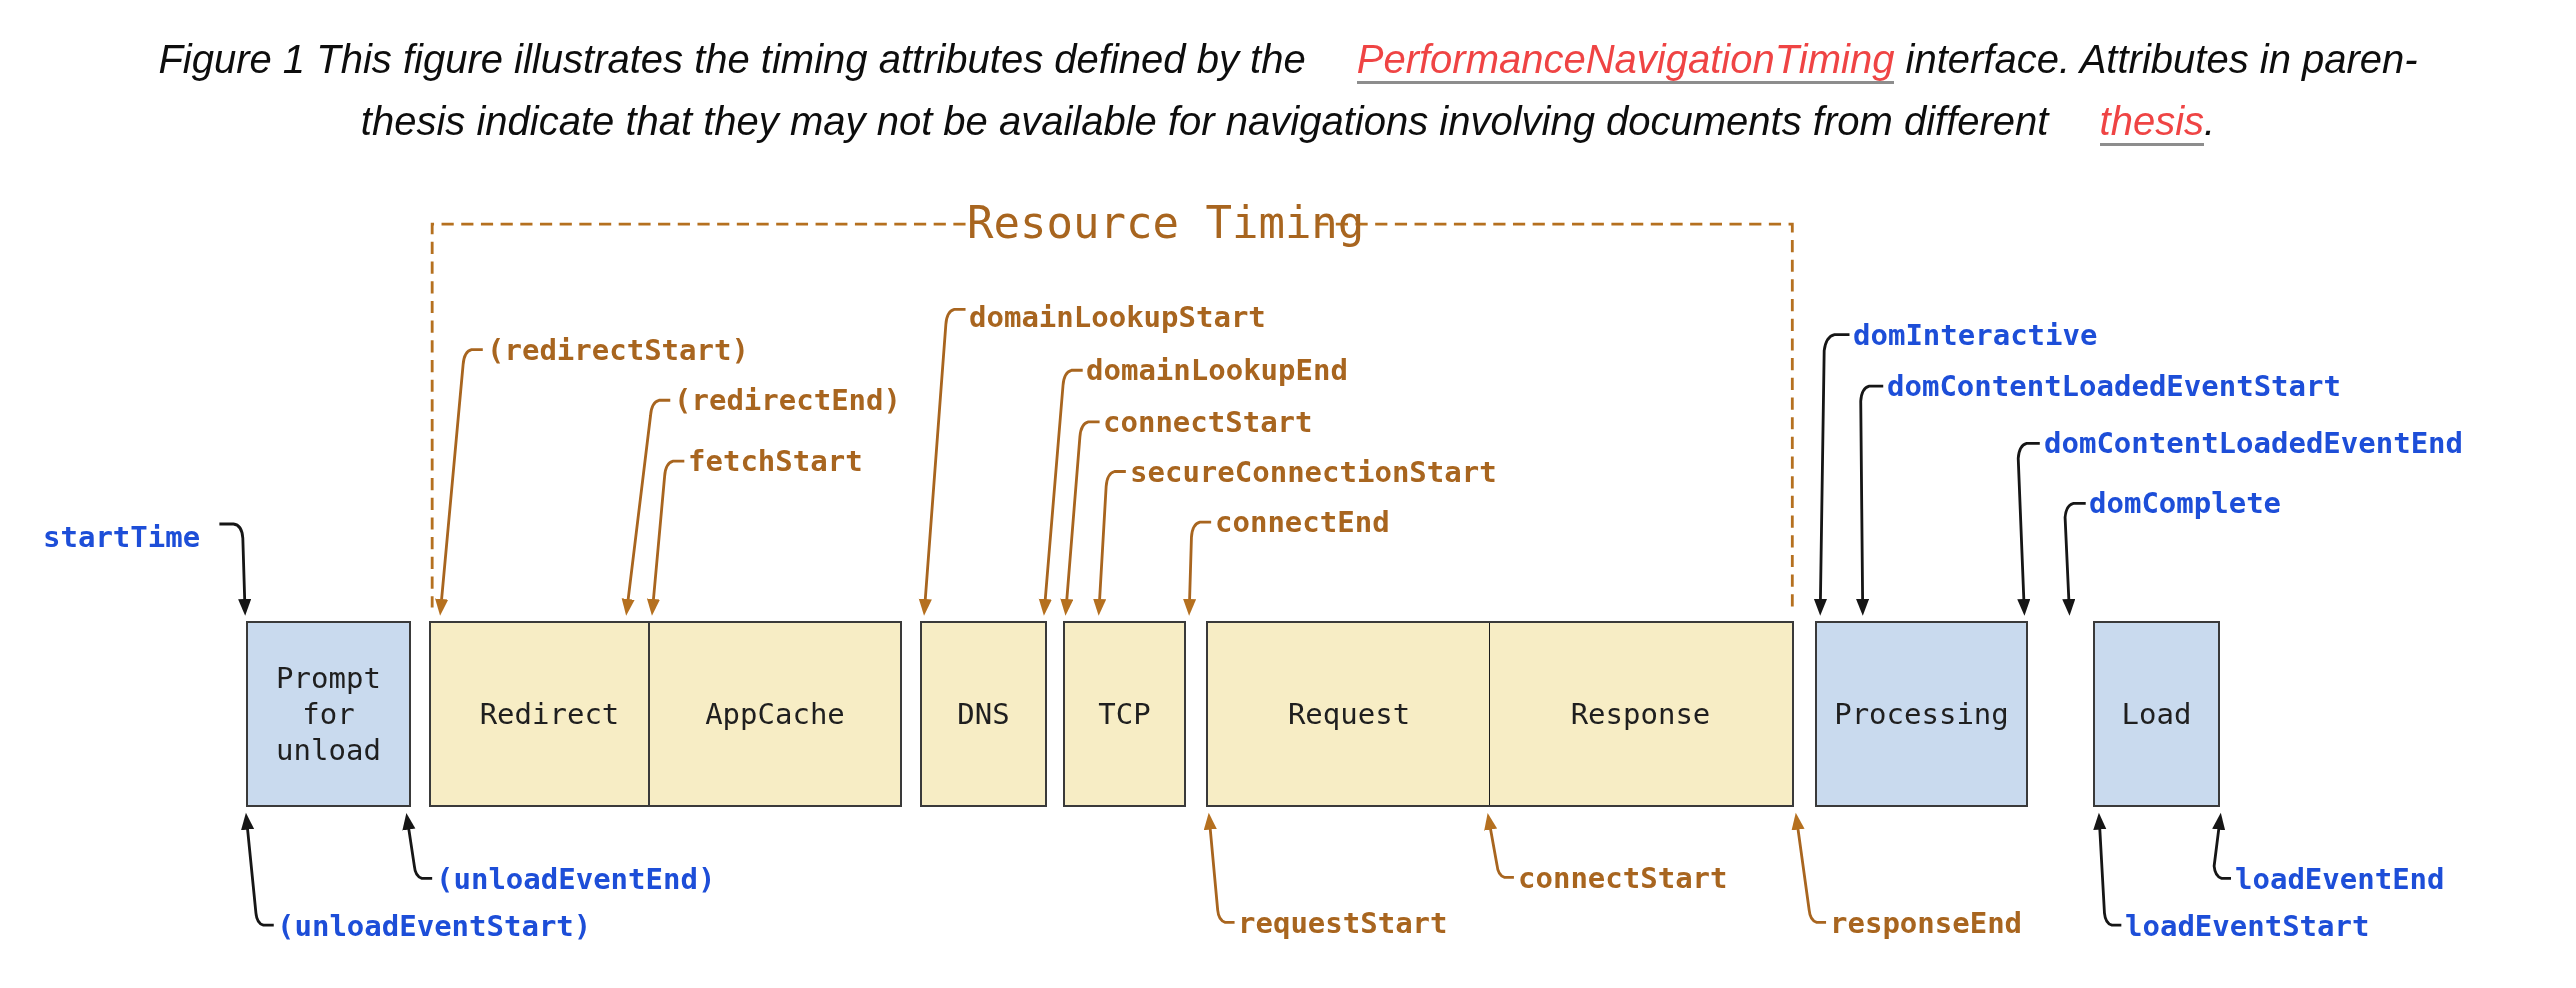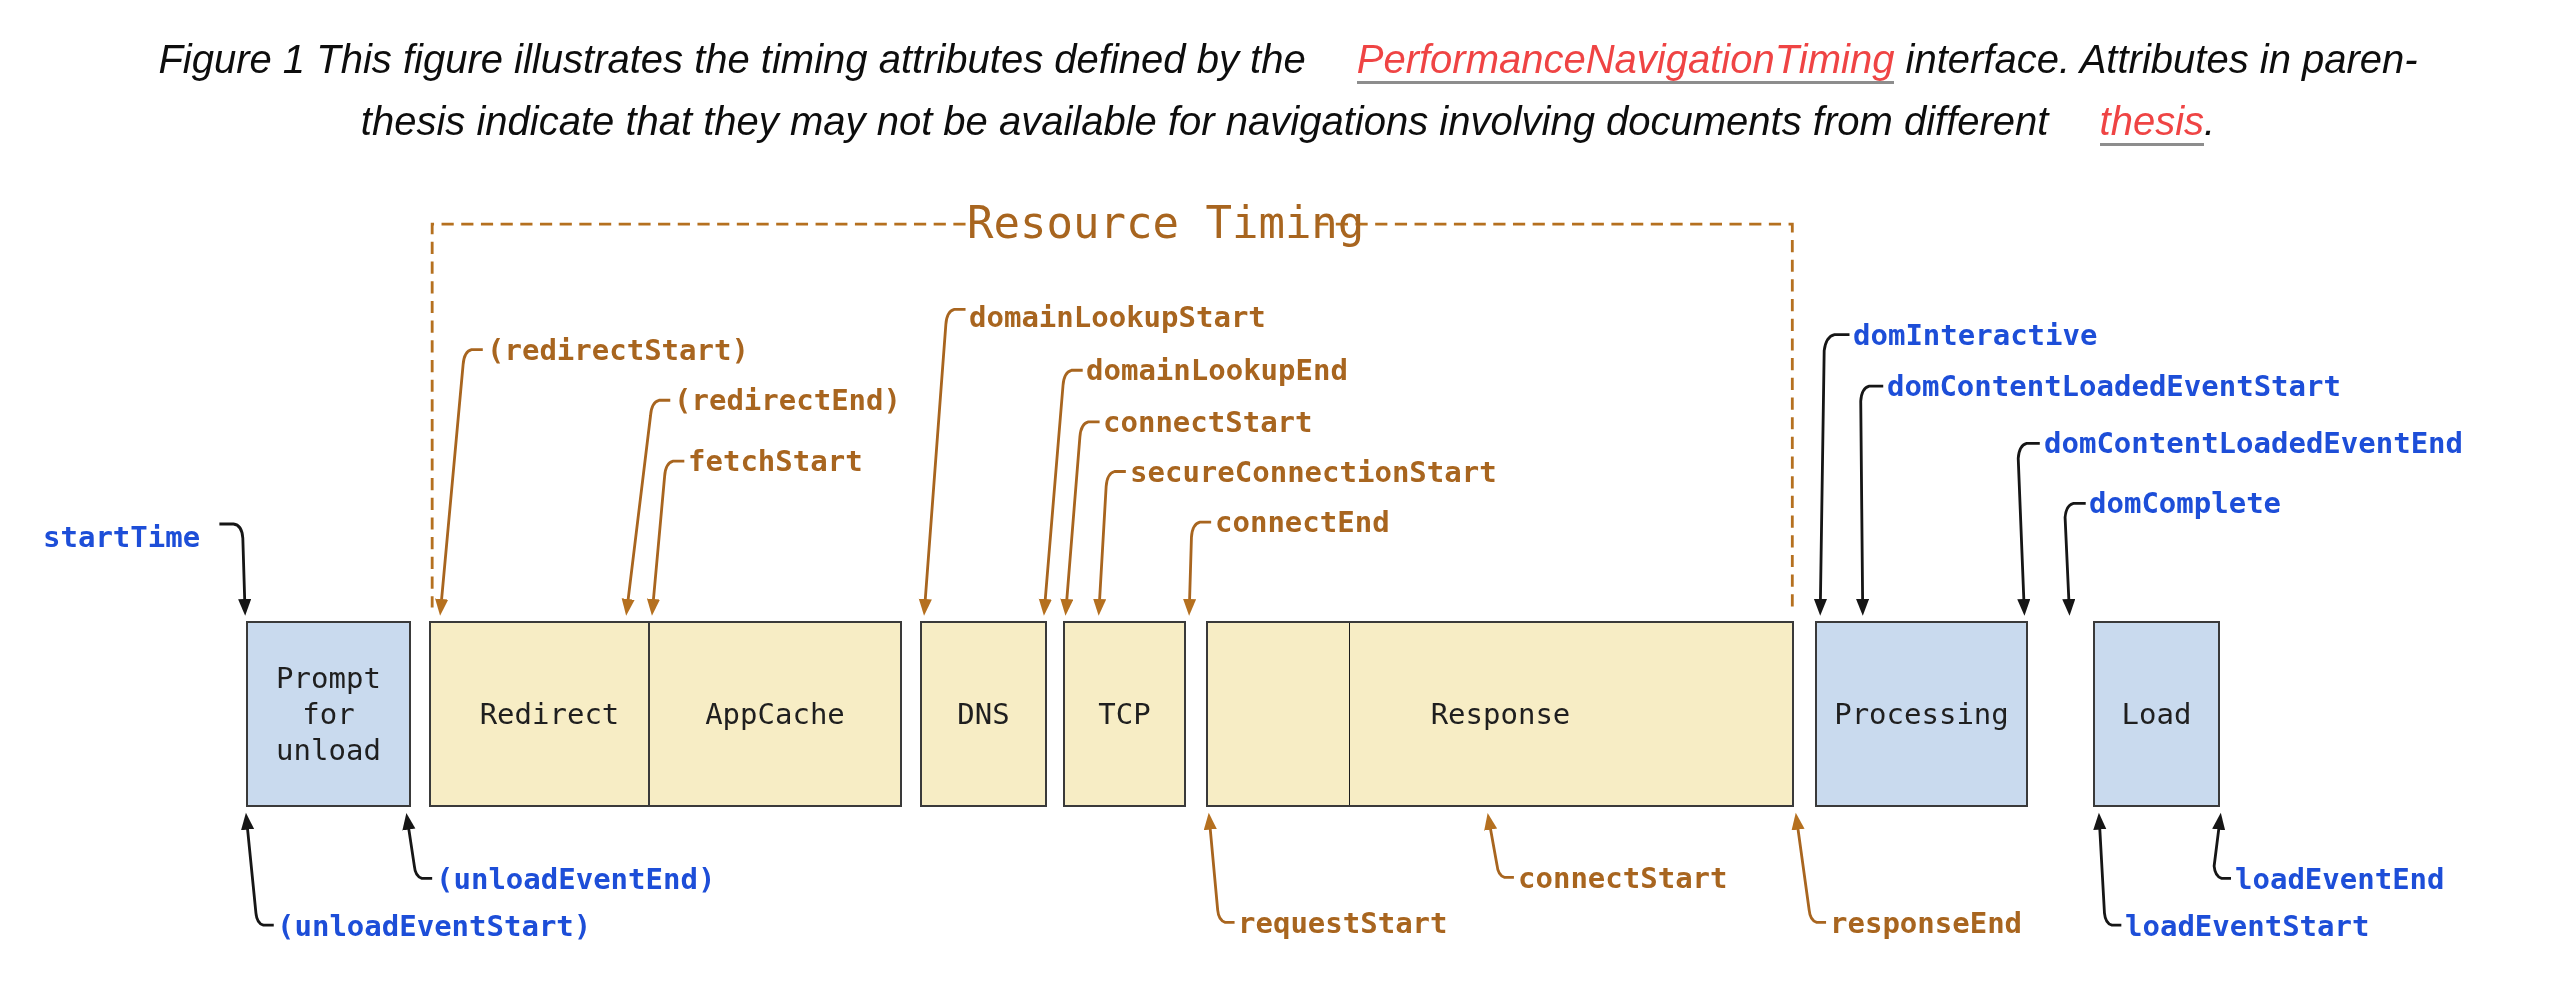--- a/index.html
+++ b/index.html
@@ -149,20 +149,21 @@
   </svg>
 
   <div class="rt-label">Resource Timing</div>
 
   <div class="box blue box-prompt">Prompt for unload</div>
   <div class="box yellow box-redirect">Redirect</div>
   <div class="box yellow box-appcache">AppCache</div>
   <div class="box yellow box-dns">DNS</div>
   <div class="box yellow box-tcp">TCP</div>
   <div class="box yellow box-reqres">
+    <div class="reqres-half half-request">Request</div>
     <div class="reqres-half half-response">Response</div>
   </div>
   <div class="box blue box-processing">Processing</div>
   <div class="box blue box-load">Load</div>
 
   <div class="tl black l-starttime">startTime</div>
 
   <div class="tl orange l-redirectstart">(redirectStart)</div>
   <div class="tl orange l-redirectend">(redirectEnd)</div>
   <div class="tl orange l-fetchstart">fetchStart</div>

